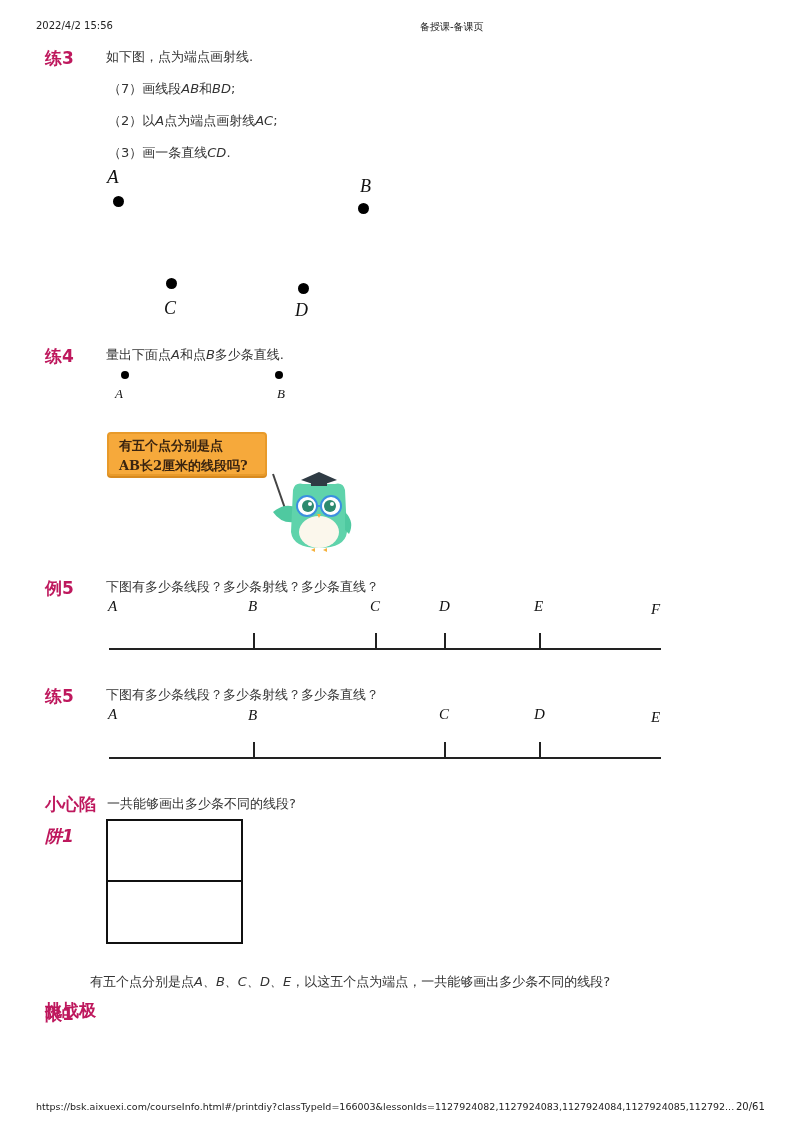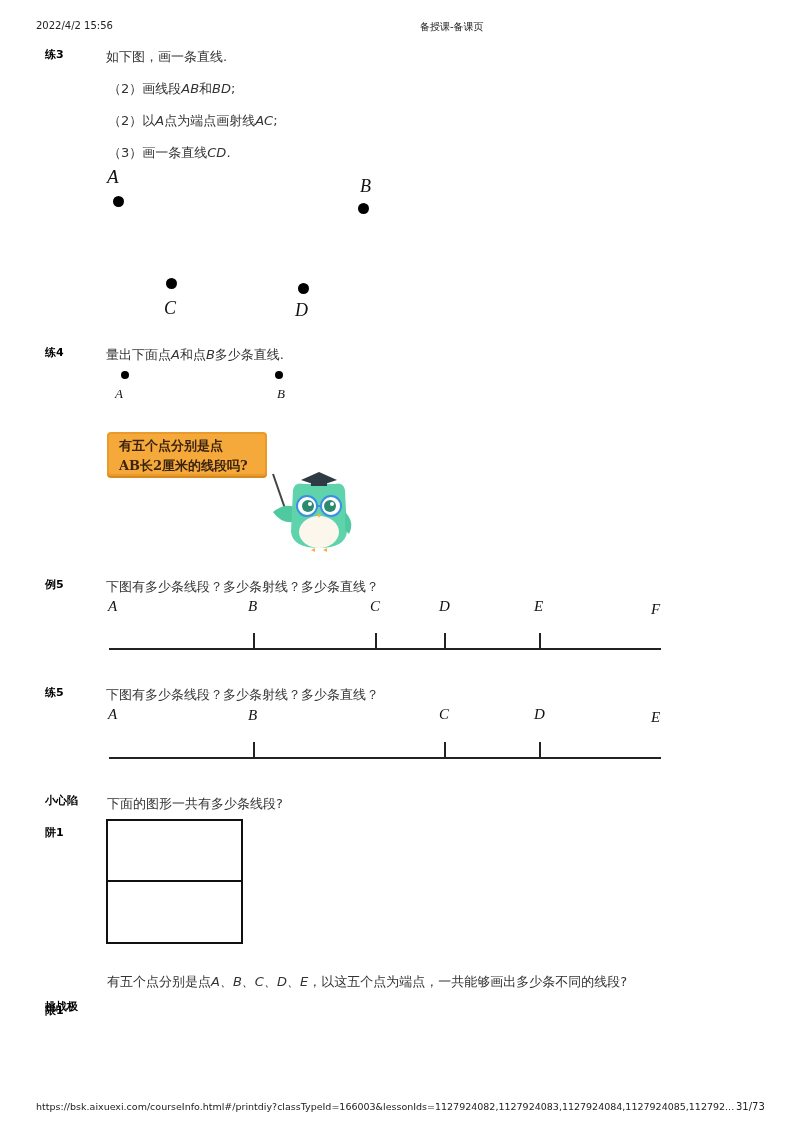--- a/index.html
+++ b/index.html
@@ -1,42 +1,42 @@
 <!DOCTYPE html>
 <html><head>
   <meta charset="utf-8">
   <style>
     html, body { margin: 0; padding: 0; background: #ffffff; }
     body { width: 800px; height: 1133px; position: relative; overflow: hidden;
       font-family: "DejaVu Sans", "Liberation Sans", sans-serif; color: #333; }
     .abs { position: absolute; }
     .hdr { font-size: 10px; color: #222; }
-    .label { font-size: 11px; font-weight: bold; color: #000000; }
+    .label { font-size: 17px; font-weight: bold; color: #be185d; }
     .q { font-size: 13px; color: #333; }
     .it { font-style: italic; margin-top: 44px; }
     .ptlabel { font-family: "Liberation Serif", "DejaVu Serif", serif; font-style: italic; color: #111; }
     .dot { position: absolute; border-radius: 50%; background: #000; }
     .bubble { position: absolute; left: 107px; top: 432px; width: 160px; height: 44px;
       background: #f6a93b; border: 2px solid #e89a2a; border-radius: 4px;
       box-shadow: 0 2px 0 #d88a1f; font-family: "DejaVu Serif", "Liberation Serif", serif;
       font-size: 13px; font-weight: bold; color: #3a2410; line-height: 20px; padding: 2px 0 0 10px; box-sizing: border-box; }
     .hline { position: absolute; height: 2px; background: #222; }
     .tick { position: absolute; width: 2px; height: 16px; background: #222; }
     .rect { position: absolute; border: 2px solid #111; box-sizing: border-box; }
   </style>
 </head>
 <body>
 
 <div class="abs hdr" style="left:36px;top:20px;">2022/4/2 15:56</div>
 <div class="abs hdr" style="left:420px;top:20px;">备授课-备课页</div>
 
 <div class="abs label" style="left:45px;top:47px;">练3</div>
-<div class="abs q" style="left:106px;top:48px;">如下图，画一条直线.</div>
+<div class="abs q" style="left:106px;top:48px;">如下图，点为端点画射线.</div>
 <div class="abs q" style="left:108px;top:80px;">
-  <span>（2）画线段</span><span class="it">AB</span><span>和</span><span class="it">BD</span><span>;</span>
+  <span>（7）画线段</span><span class="it">AB</span><span>和</span><span class="it">BD</span><span>;</span>
 </div>
 <div class="abs q" style="left:108px;top:112px;">
   <span>（2）以</span><span class="it">A</span><span>点为端点画射线</span><span class="it">AC</span><span>;</span>
 </div>
 <div class="abs q" style="left:108px;top:144px;">
   <span>（3）画一条直线</span><span class="it">CD</span><span>.</span>
 </div>
 
 <div>
   <div class="abs ptlabel" style="left:107px;top:166px;font-size:19px;">A</div>
@@ -106,25 +106,25 @@
   <div class="abs ptlabel" style="left:439px;top:706px;font-size:15px;">C</div>
   <div class="abs ptlabel" style="left:534px;top:706px;font-size:15px;">D</div>
   <div class="abs ptlabel" style="left:651px;top:709px;font-size:15px;">E</div>
   <div class="hline" style="left:109px;top:757px;width:552px;"></div>
   <div class="tick" style="left:253px;top:742px;"></div>
   <div class="tick" style="left:444px;top:742px;"></div>
   <div class="tick" style="left:539px;top:742px;"></div>
 </div>
 
 <div class="abs label" style="left:45px;top:793px;">小心陷</div>
-<div class="abs label" style="left:45px;top:825px;">阱1</div>
-<div class="abs q" style="left:107px;top:795px;">下面的图形一共有多少条线段?</div>
+<div class="abs label" style="left:45px;top:825px;font-style:italic;">阱1</div>
+<div class="abs q" style="left:107px;top:795px;">一共能够画出多少条不同的线段?</div>
 <div class="rect" style="left:106px;top:819px;width:137px;height:125px;"></div>
 <div class="hline" style="left:106px;top:880px;width:137px;background:#111;"></div>
 
 <div class="abs label" style="left:45px;top:971px;margin-top:28px;">挑战极</div>
 <div class="abs label" style="left:45px;top:1003px;">限1</div>
-<div class="abs q" style="left:107px;top:973px;">
+<div class="abs q" style="left:90px;top:973px;">
   <span>有五个点分别是点</span><span class="it">A、B、C、D、E</span><span>，以这五个点为端点，一共能够画出多少条不同的线段?</span>
 </div>
 
 <div class="abs hdr" style="left:36px;top:1101px;font-size:9.5px;white-space:nowrap;">https://bsk.aixuexi.com/courseInfo.html#/printdiy?classTypeId=166003&amp;lessonIds=1127924082,1127924083,1127924084,1127924085,112792...</div>
-<div class="abs hdr" style="left:736px;top:1101px;">31/73</div>
+<div class="abs hdr" style="left:736px;top:1101px;">20/61</div>
 
 </body></html>

